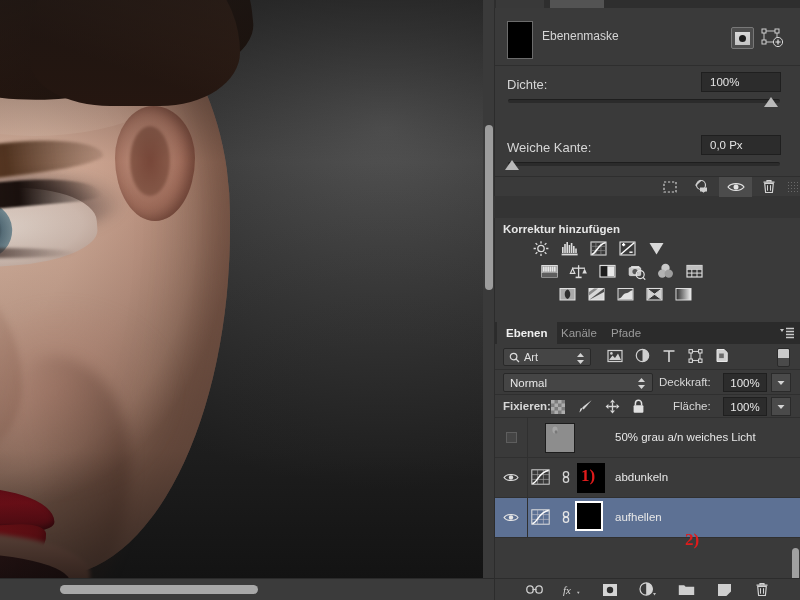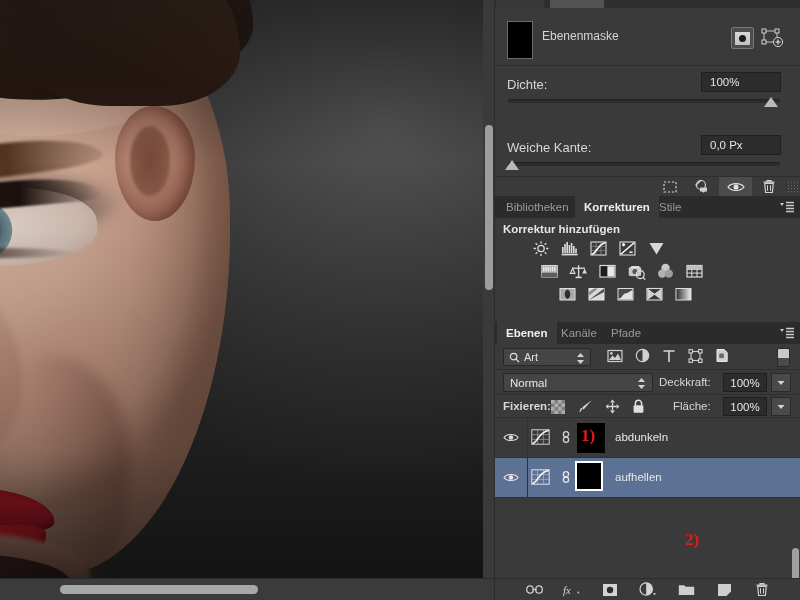--- a/index.html
+++ b/index.html
@@ -418,31 +418,20 @@
           <svg width="14" height="15" viewBox="0 0 14 15">
             <path d="M1.5 3.2h11M5 3.2V1.6h4v1.6" stroke="#d2d2d2" stroke-width="1.2" fill="none"></path>
             <path d="M2.7 4.4h8.6l-.9 9.1H3.6z" fill="none" stroke="#d2d2d2" stroke-width="1.2"></path>
             <path d="M5.5 6.2v5.5M8.5 6.2v5.5" stroke="#d2d2d2" stroke-width="1"></path>
           </svg>
         </div>
         <div class="grip"></div>
       </div>
     </div>
 
-    <div class="tabstrip" style="top:196px;">
-      <div class="tab" style="left:2px;">Bibliotheken</div>
-      <div class="tab active" style="left:80px;">Korrekturen</div>
-      <div class="tab" style="left:155px;">Stile</div>
-      <div class="menu-btn">
-        <svg width="14" height="12" viewBox="0 0 14 12">
-          <path d="M0 2 l4 0 l-2 3 z" fill="#c8c8c8"></path>
-          <path d="M6 1.5h8M6 4.5h8M6 7.5h8M6 10.5h8" stroke="#c8c8c8" stroke-width="1.4"></path>
-        </svg>
-      </div>
-    </div>
 
     <div class="adj">
       <div class="adj-title">Korrektur hinzufügen</div>
       <div class="adj-grid">
 
         <div class="adj-row r1">
           <div class="adj-ic">
             <svg width="20" height="17" viewBox="0 0 20 17">
               <circle cx="10" cy="8.5" r="3.2" fill="none" stroke="#dcdcdc" stroke-width="1.3"></circle>
               <g stroke="#dcdcdc" stroke-width="1.3">
@@ -693,20 +682,33 @@
         <div class="num-box" style="left:228px; top:2px;">100%</div>
         <div class="drop-btn" style="left:276px; top:2px;">
           <svg width="8" height="6" viewBox="0 0 8 6">
             <path d="M0.5 1 L7.5 1 L4 5 Z" fill="#d4d4d4"></path>
           </svg>
         </div>
       </div>
 
       <div class="layer-list">
 
+        <div class="layer-row">
+          <div class="eye-cell sep">
+            <div class="chk"></div>
+          </div>
+          <div class="lt-thumb">
+            <svg width="28" height="28" viewBox="0 0 28 28">
+              <rect width="28" height="28" fill="#8d8d8d"></rect>
+              <ellipse cx="9" cy="6" rx="2.6" ry="3.4" fill="#a4a4a4"></ellipse>
+              <ellipse cx="10" cy="8" rx="1.4" ry="1.8" fill="#787878"></ellipse>
+            </svg>
+          </div>
+          <div class="layer-name">50% grau a/n weiches Licht</div>
+        </div>
 
 
         <div class="layer-row">
           <div class="eye-cell sep">
             <svg width="16" height="11" viewBox="0 0 16 11">
               <path d="M1 5.5 C3.6 1.5, 12.4 1.5, 15 5.5 C12.4 9.5, 3.6 9.5, 1 5.5 Z" fill="none" stroke="#dcdcdc" stroke-width="1.1"></path>
               <circle cx="8" cy="5.5" r="2.2" fill="#dcdcdc"></circle>
             </svg>
           </div>
           <div class="adj-layer-ic">

